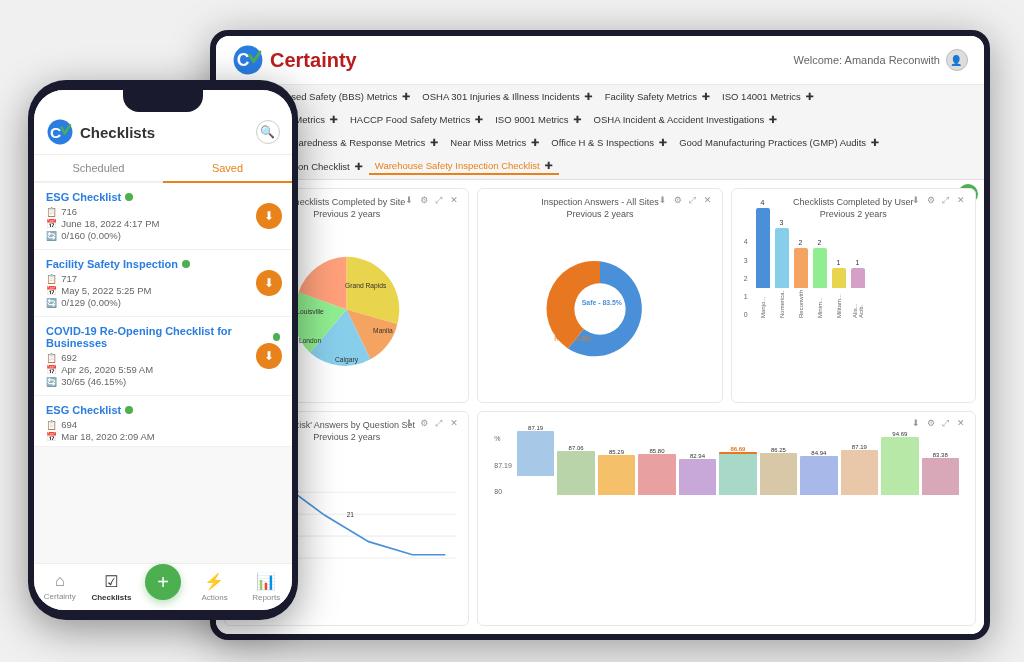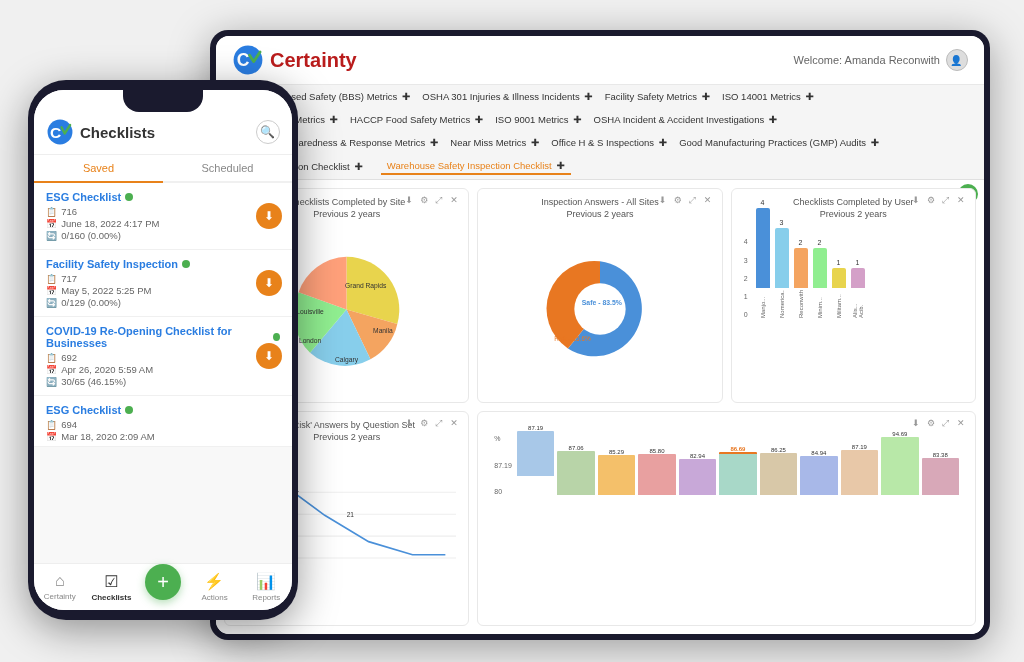--- a/index.html
+++ b/index.html
@@ -95,21 +95,20 @@
     .nav-item {
       font-size: 9.5px;
       color: #333;
       white-space: nowrap;
       padding: 2px 6px;
       cursor: pointer;
     }
     .nav-item.active {
       color: #e8821a;
       border-bottom: 2px solid #e8821a;
-      margin-left: 12px;
     }
     .nav-plus {
       color: #333;
       font-size: 10px;
       margin-left: 2px;
     }
 
     
     .tablet-content {
       flex: 1;
@@ -665,22 +664,22 @@
           <circle cx="18" cy="18" r="16" fill="#2a7de1"></circle>
           <text x="5" y="26" font-size="20" font-weight="900" fill="white" font-family="sans-serif">C</text>
           <polyline points="20,12 24,20 31,9" stroke="#4caf50" stroke-width="3" fill="none" stroke-linecap="round" stroke-linejoin="round"></polyline>
         </svg>
         <span class="phone-logo-text">Checklists</span>
       </div>
       <div class="phone-search">🔍</div>
     </div>
 
     <div class="phone-tabs">
+      <div class="phone-tab">Scheduled</div>
       <div class="phone-tab active">Saved</div>
-      <div class="phone-tab">Scheduled</div>
     </div>
 
     <div class="phone-list">
 
       <div class="checklist-item">
         <div class="checklist-item-title">
           <span>ESG Checklist</span>
           <span class="checklist-green-dot"></span>
         </div>
         <div class="checklist-meta">

